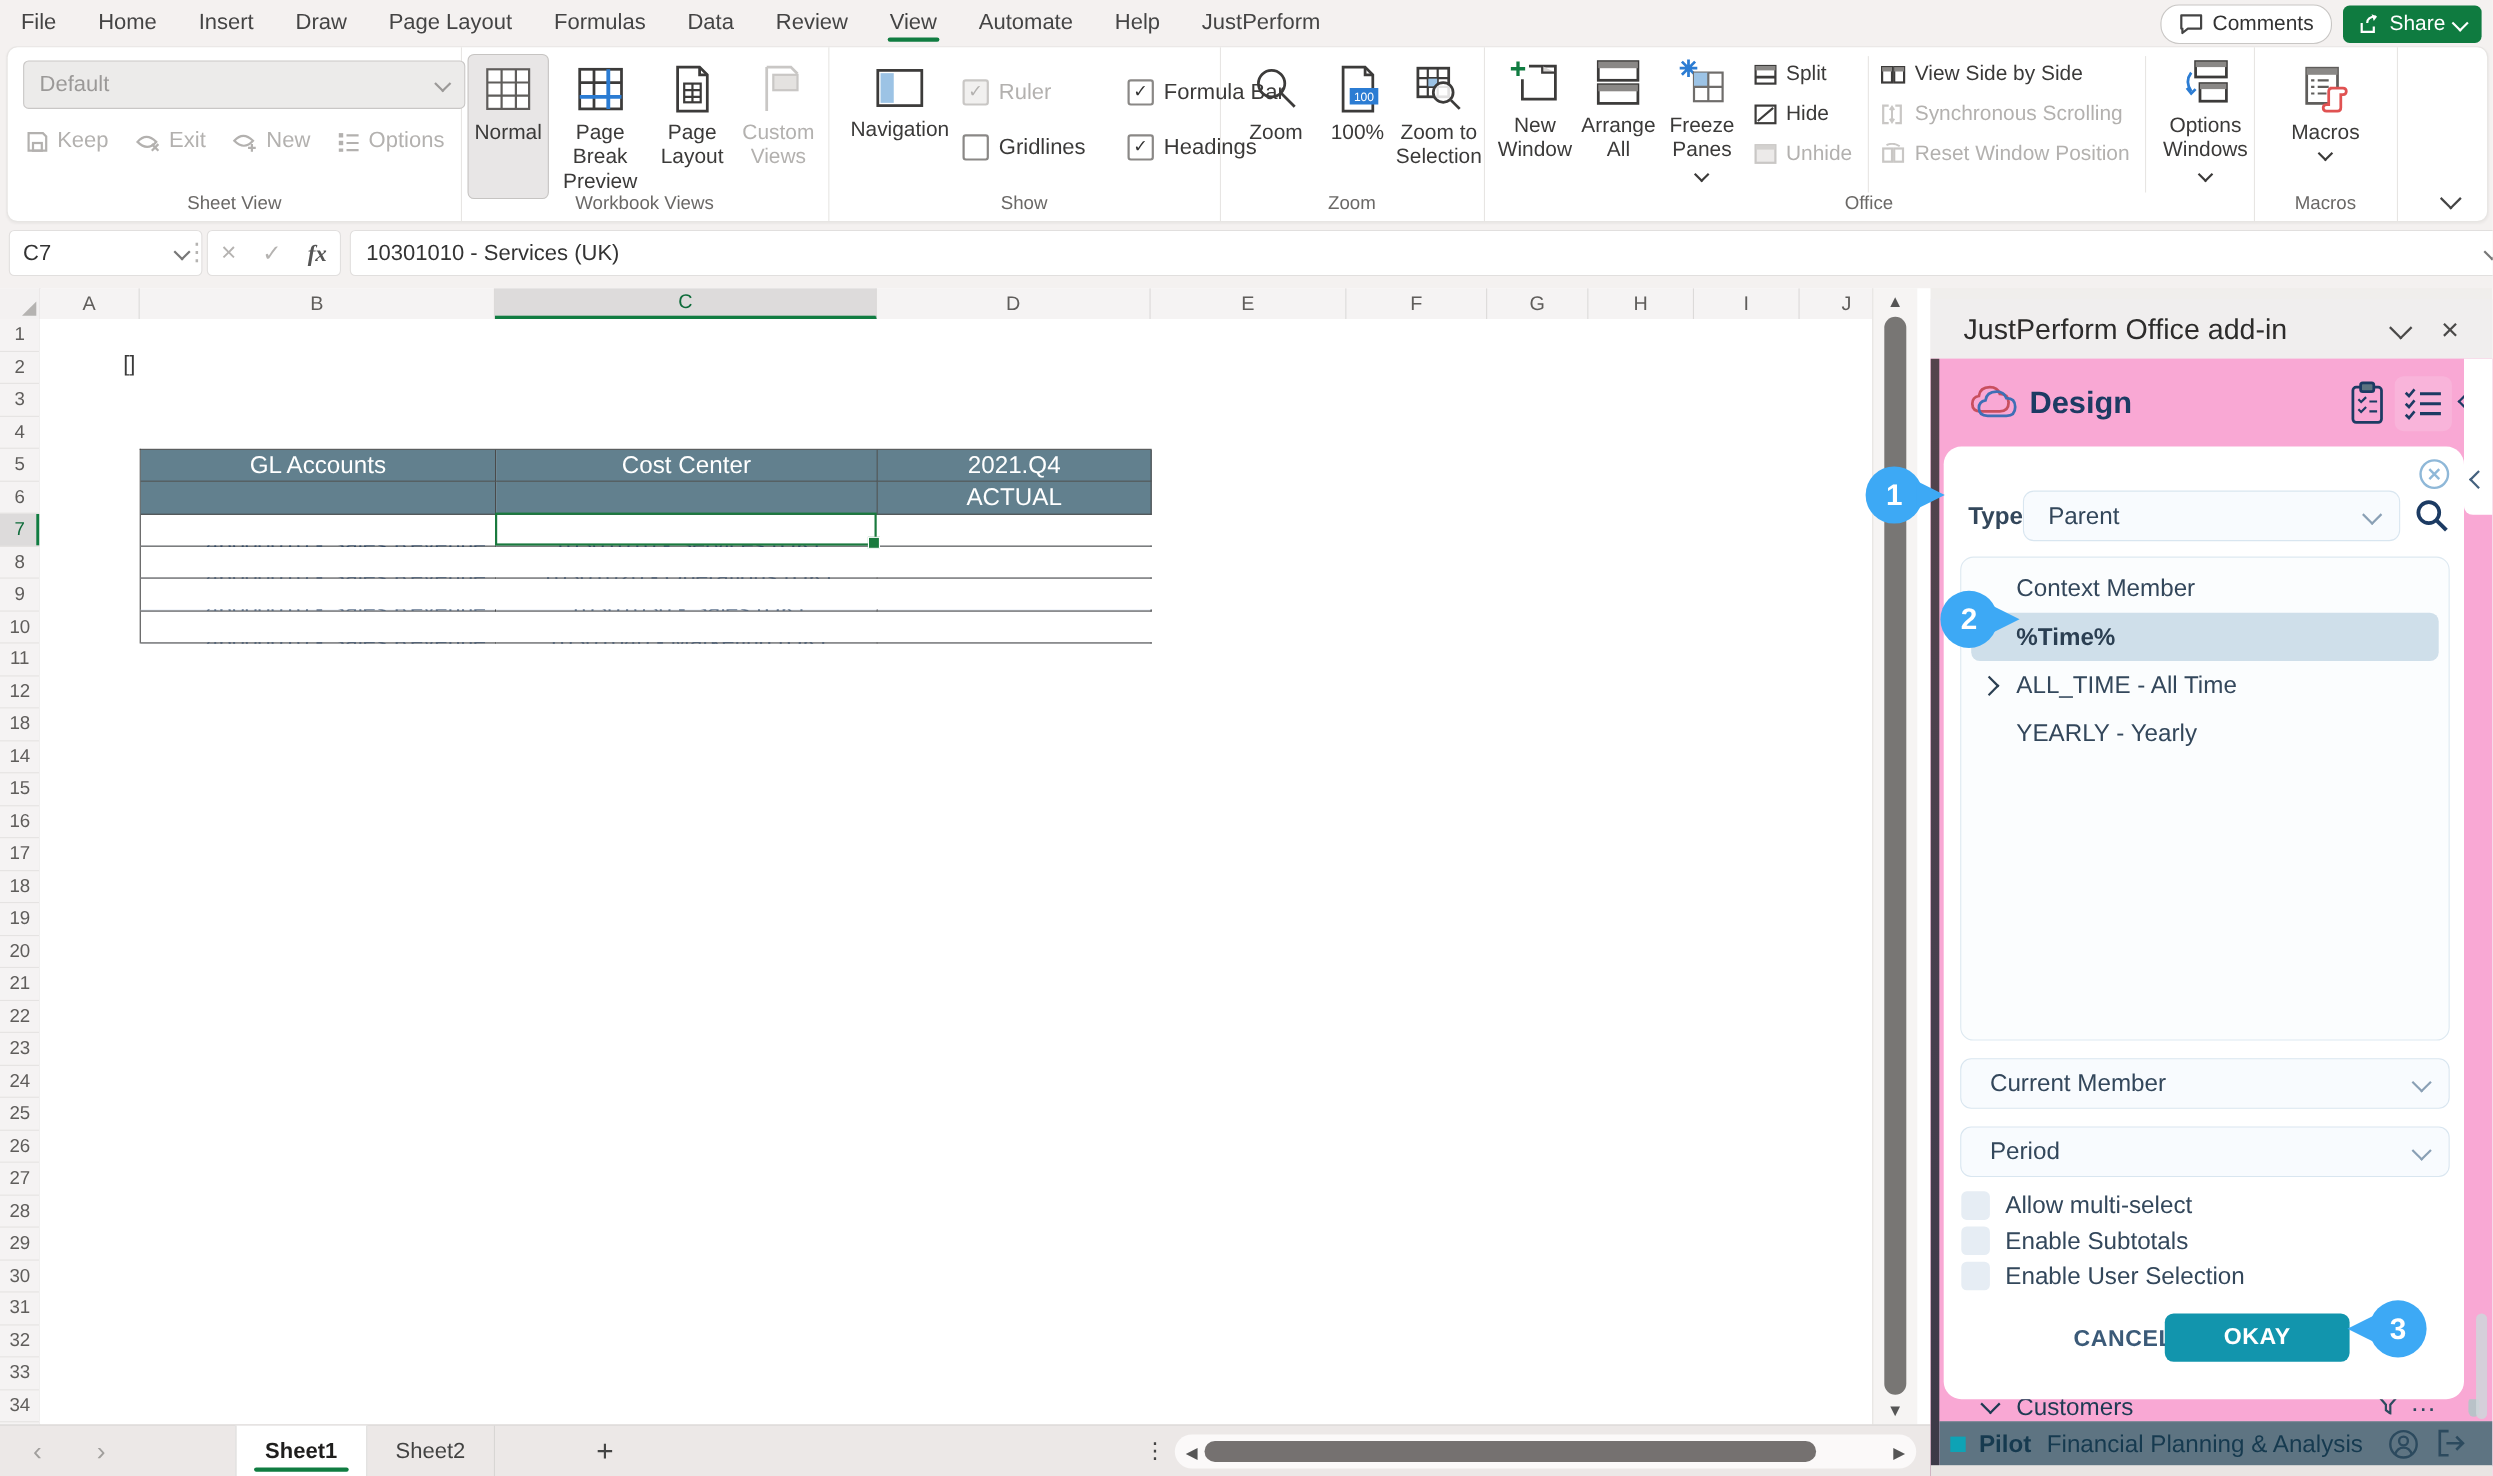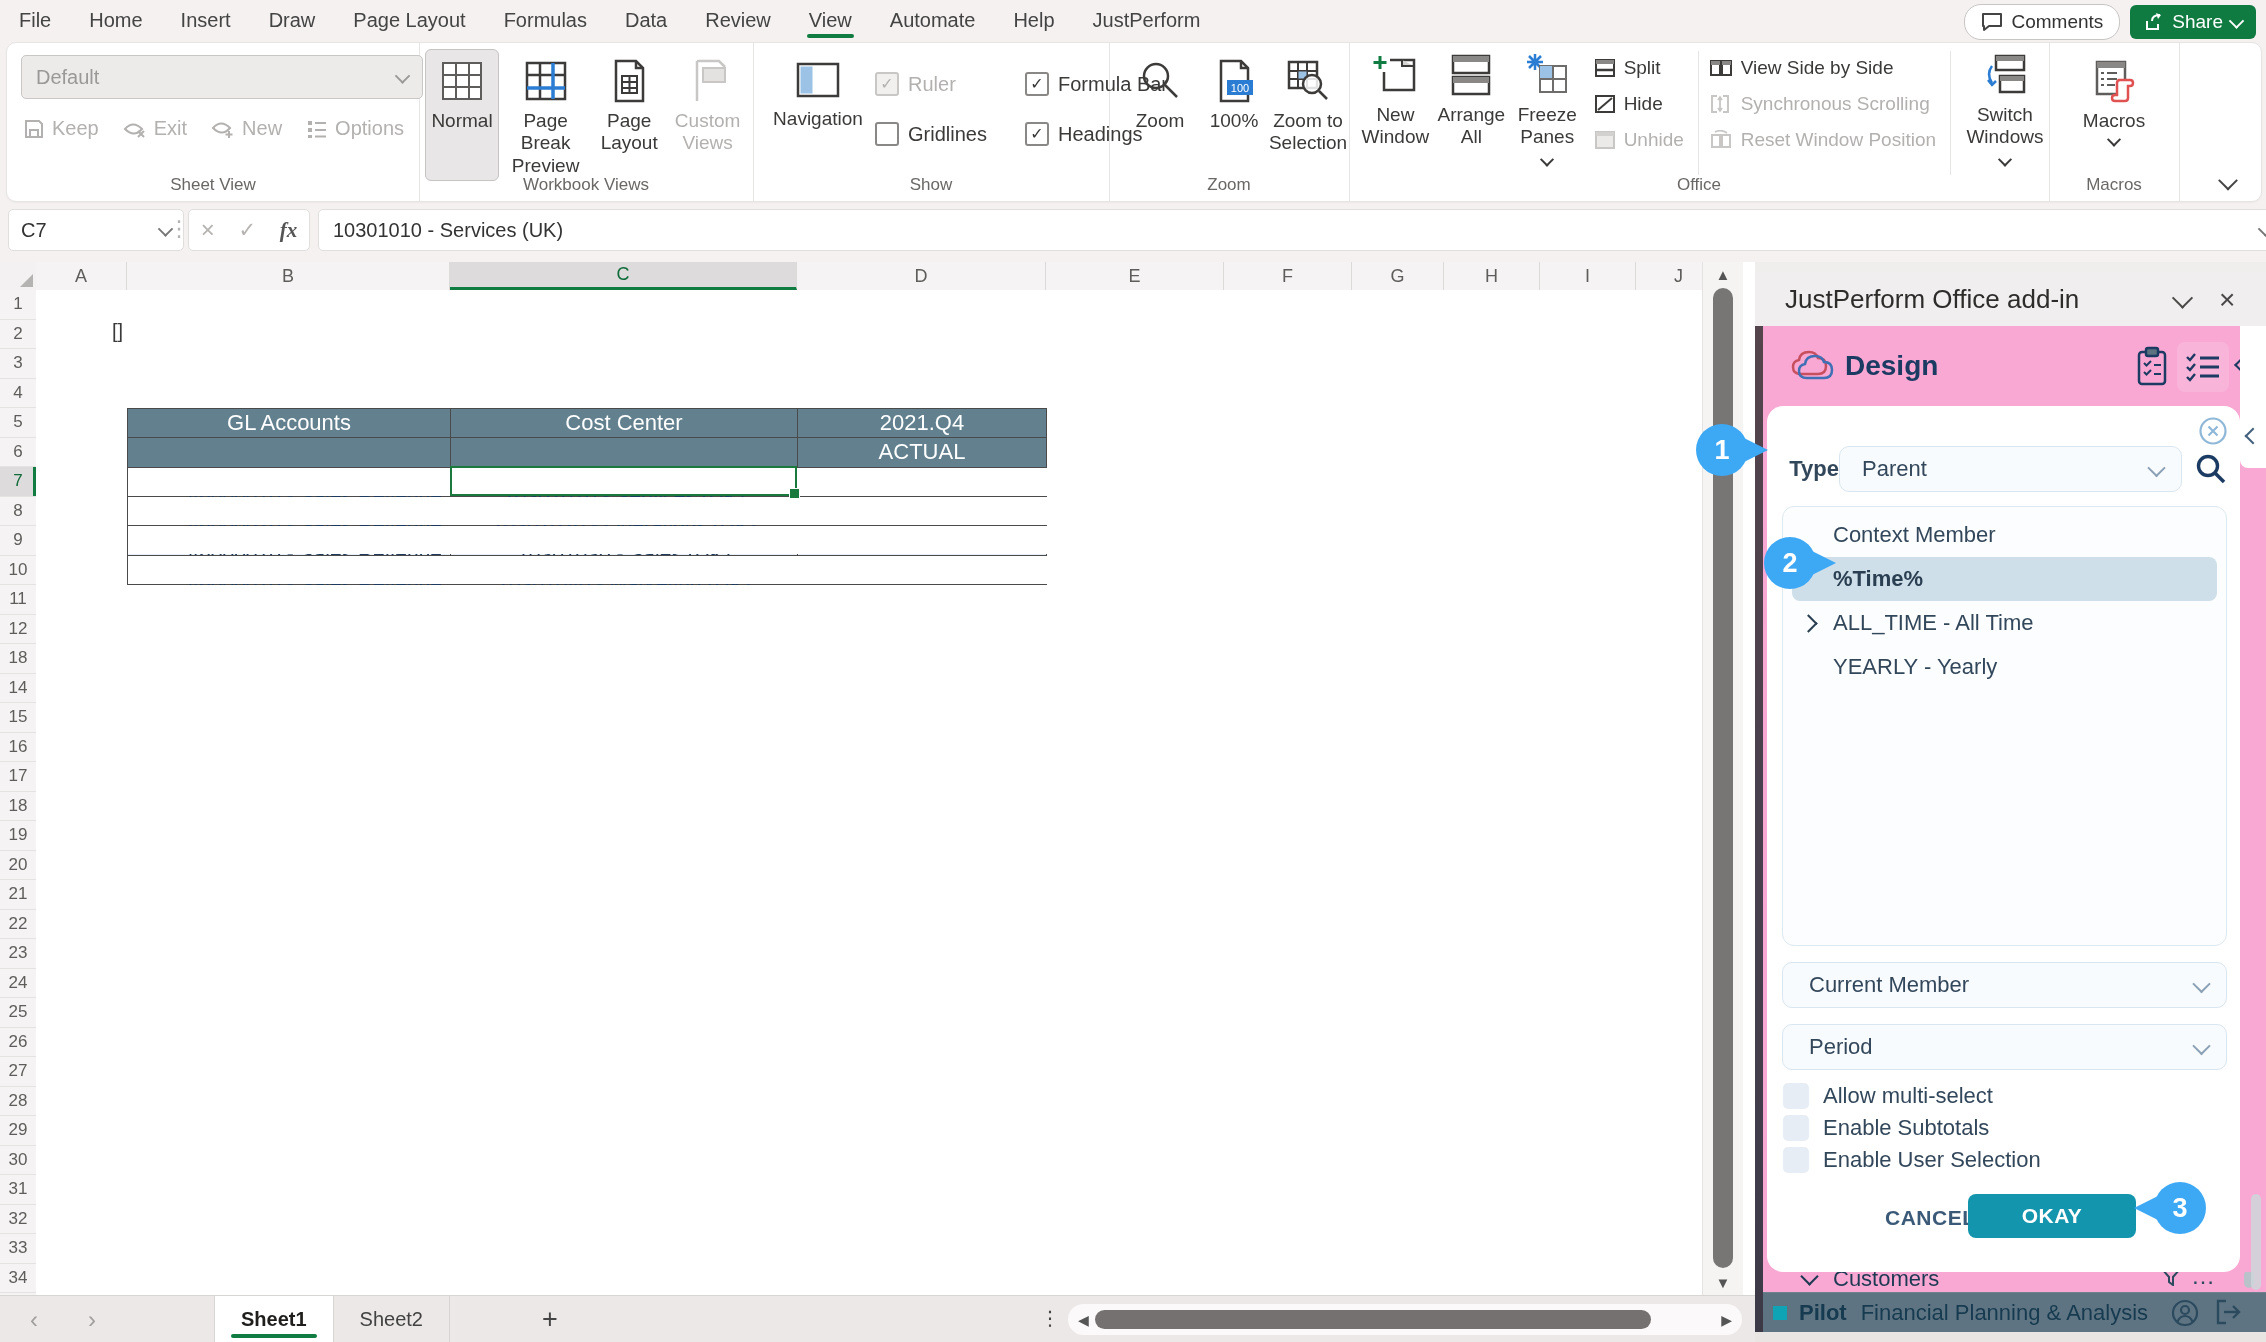--- a/index.html
+++ b/index.html
@@ -456,21 +456,21 @@
         <span>
             <svg width="46" height="46" viewBox="0 0 46 46">
               <rect x="14" y="4" width="28" height="14" fill="#fff" stroke="#3c3b3a" stroke-width="2.5"></rect>
               <rect x="14" y="4" width="28" height="5" fill="#8a8886"></rect>
               <rect x="18" y="24" width="24" height="16" fill="#fff" stroke="#3c3b3a" stroke-width="2.5"></rect>
               <rect x="18" y="24" width="24" height="5" fill="#8a8886"></rect>
               <path d="M10 14q-6 8 0 17" fill="none" stroke="#2b7cd3" stroke-width="2.5"></path>
               <path d="M6 28l4 5 4-4" fill="none" stroke="#2b7cd3" stroke-width="2.5"></path>
             </svg>
           </span>
-        <span class="bl"><span>Switch Windows</span> <span class="chev down" style="width:8px;height:8px;color:#3b3a39;"></span></span>
+        <span class="bl"><span>Options Windows</span> <span class="chev down" style="width:8px;height:8px;color:#3b3a39;"></span></span>
       </div>
     </div>
     <div class="glabel">Office</div>
   </div>
 
   <div class="rgroup g-macros">
     <div class="bigbtn" style="margin:6px auto 0;width:90px;">
       <span>
           <svg width="46" height="46" viewBox="0 0 46 46">
             <rect x="6" y="4" width="28" height="32" fill="#fff" stroke="#5f5d5b" stroke-width="2.5"></rect>

